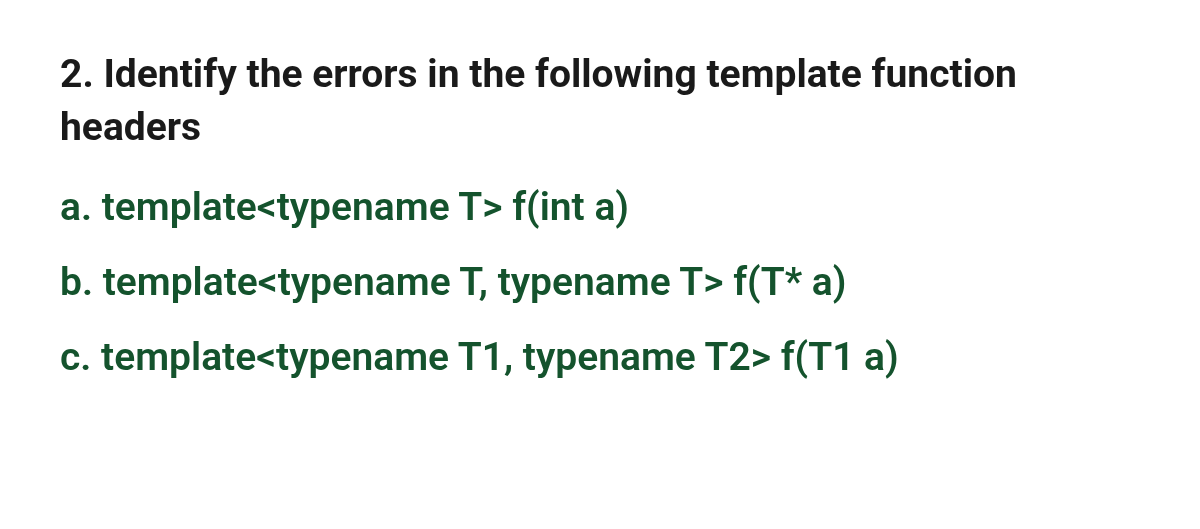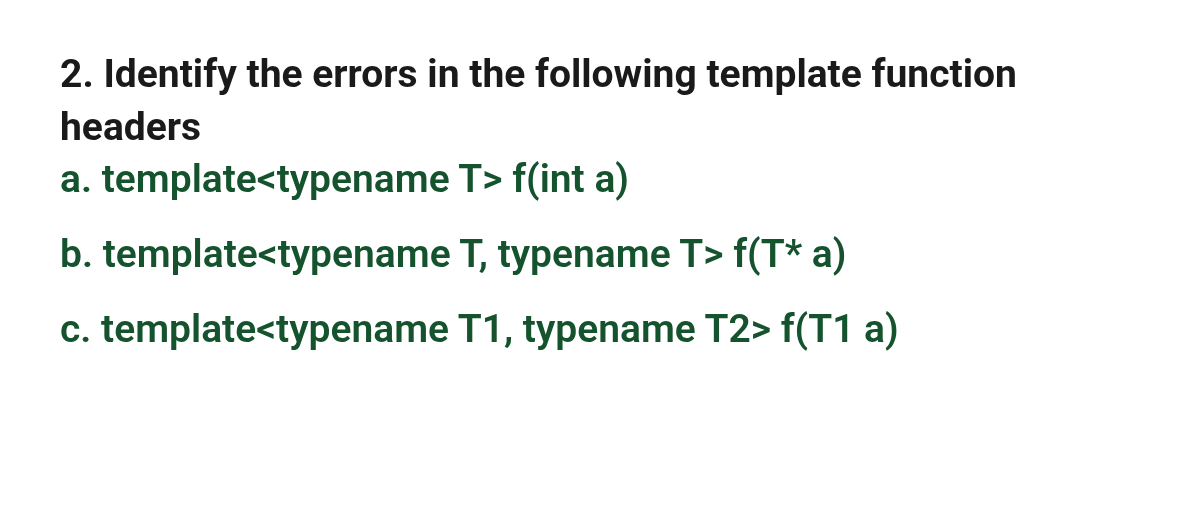--- a/index.html
+++ b/index.html
@@ -12,20 +12,21 @@
       font-family: -apple-system, BlinkMacSystemFont, "Segoe UI", Roboto, Helvetica, Arial, sans-serif;
       padding: 48px 60px;
       width: 1200px;
       height: 529px;
     }
     .question-heading {
       font-size: 39px;
       font-weight: 700;
       color: #1a1a1a;
       line-height: 1.35;
+      margin-bottom: 28px;
     }
     .option {
       font-size: 39px;
       font-weight: 600;
       color: #14532d;
       line-height: 1.35;
       margin-bottom: 22px;
     }
     .option:last-child {
       margin-bottom: 0;

